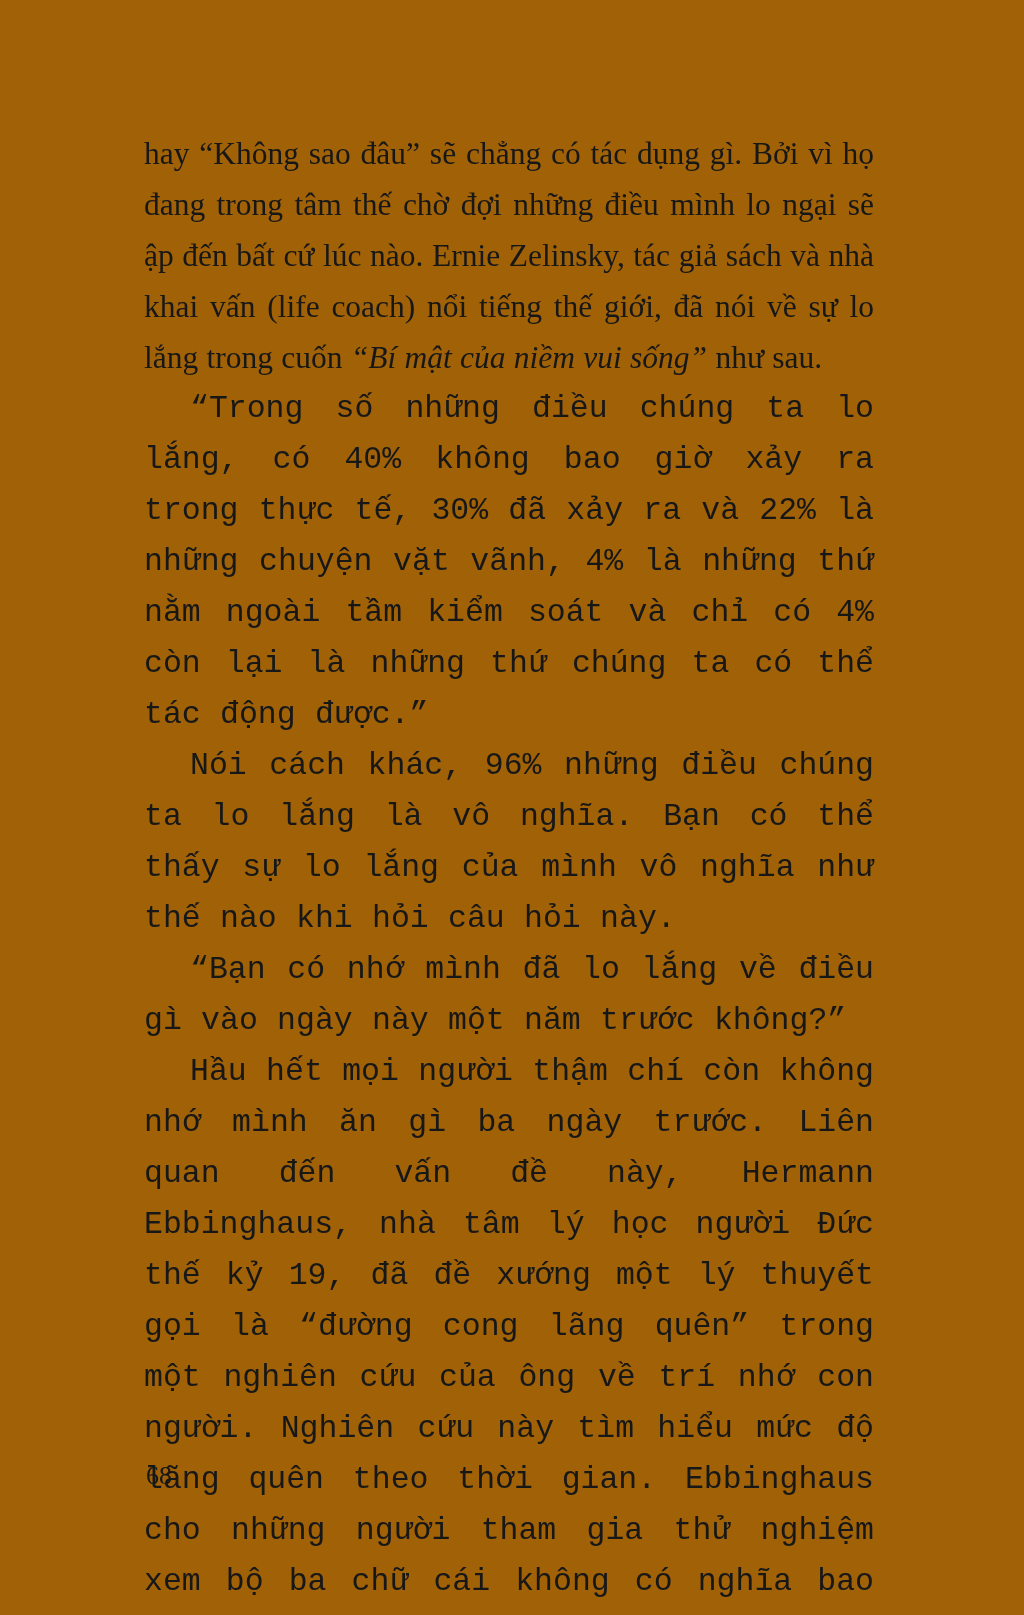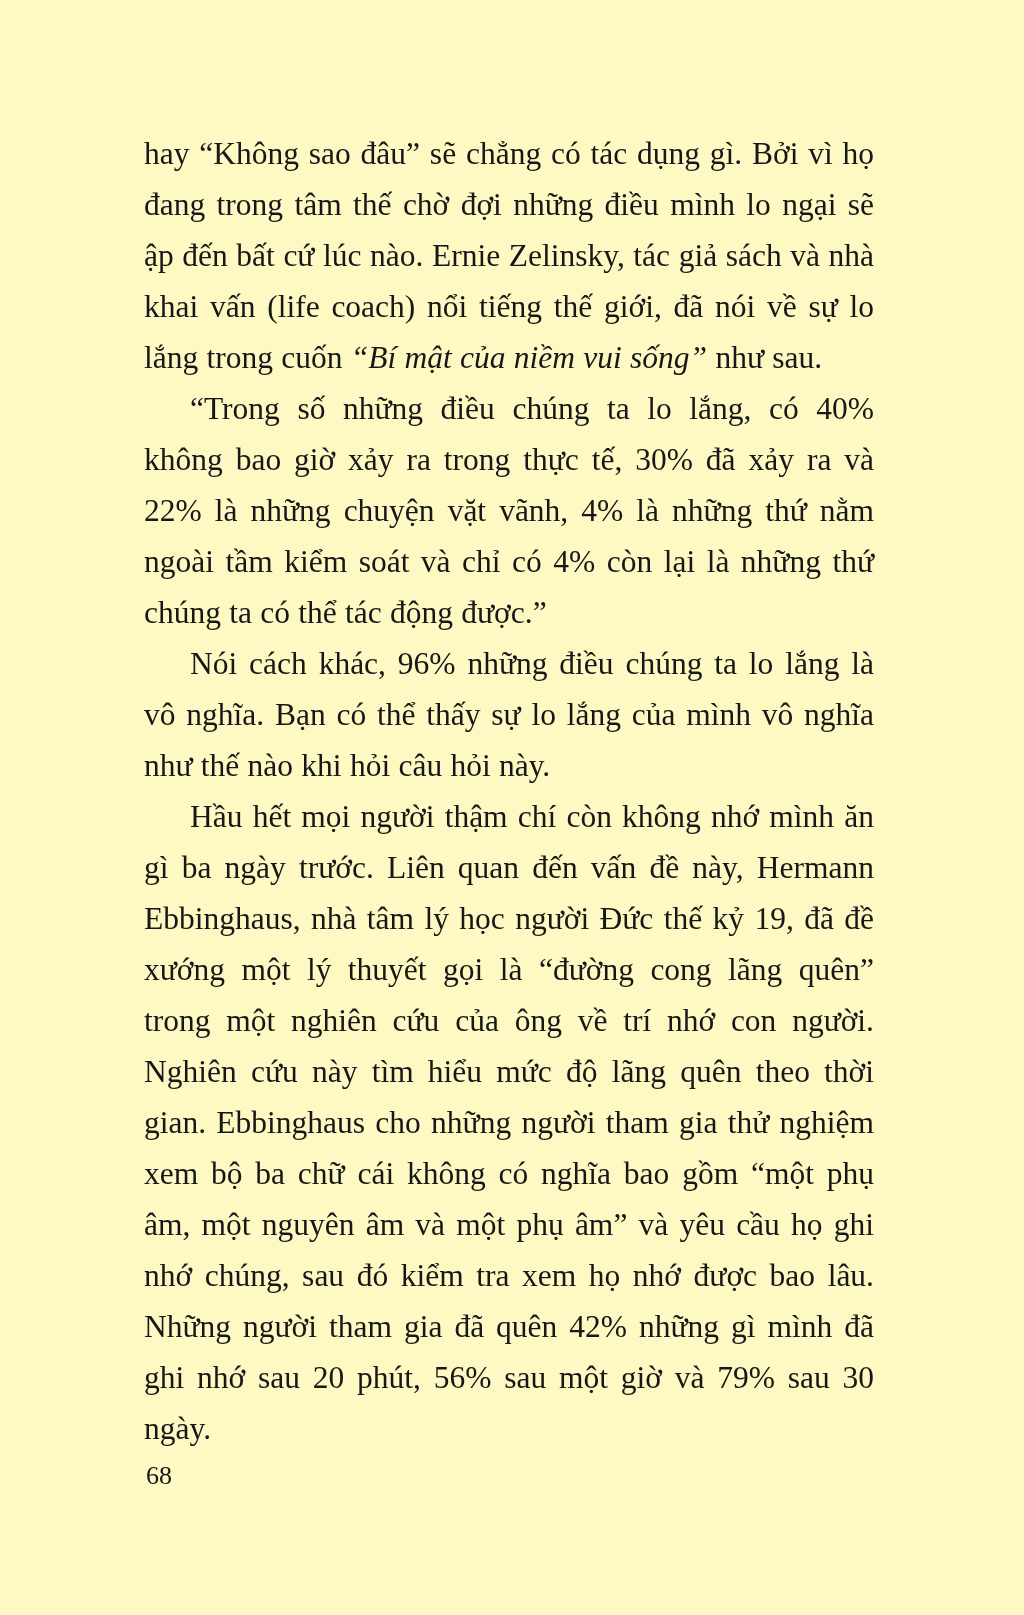--- a/index.html
+++ b/index.html
@@ -14,40 +14,41 @@
     font-family: "Liberation Serif", "DejaVu Serif", serif;
     color: #1a1a1a;
     overflow: hidden;
   }
   .page {
     position: absolute;
     top: 0;
     left: 0;
     width: 1024px;
     height: 1615px;
-    background: #fef9c3;
+    background: #a16207;
   }
   .text-column {
     position: absolute;
     left: 144px;
     top: 128px;
     width: 730px;
   }
   p.para {
     margin: 0;
     font-size: 31.5px;
     line-height: 51px;
     text-align: justify;
     text-justify: inter-word;
     letter-spacing: 0.0px;
     word-spacing: 0.4px;
     color: #171717;
   }
   p.para.indent {
     text-indent: 46px;
+    font-family: Liberation Mono, monospace;
   }
   p.para .it {
     font-style: italic;
   }
   .page-number {
     position: absolute;
     left: 146px;
     top: 1460px;
     font-size: 26px;
     line-height: 32px;
@@ -57,18 +58,19 @@
 </style>
 </head>
 <body>
 
 <div class="page">
 
   <div class="text-column">
     <p class="para" id="para-0"><span>hay “Không sao đâu” sẽ chẳng có tác dụng gì. Bởi vì họ đang trong tâm thế chờ đợi những điều mình lo ngại sẽ ập đến bất cứ lúc nào. Ernie Zelinsky, tác giả sách và nhà khai vấn (life coach) nổi tiếng thế giới, đã nói về sự lo lắng trong cuốn </span><span class="it">“Bí mật của niềm vui sống”</span><span> như sau.</span></p>
     <p class="para indent" id="para-1"><span>“Trong số những điều chúng ta lo lắng, có 40% không bao giờ xảy ra trong thực tế, 30% đã xảy ra và 22% là những chuyện vặt vãnh, 4% là những thứ nằm ngoài tầm kiểm soát và chỉ có 4% còn lại là những thứ chúng ta có thể tác động được.”</span></p>
     <p class="para indent" id="para-2"><span>Nói cách khác, 96% những điều chúng ta lo lắng là vô nghĩa. Bạn có thể thấy sự lo lắng của mình vô nghĩa như thế nào khi hỏi câu hỏi này.</span></p>
+    <p class="para indent" id="para-3"><span>“Bạn có nhớ mình đã lo lắng về điều gì vào ngày này một năm trước không?”</span></p>
     <p class="para indent" id="para-4"><span>Hầu hết mọi người thậm chí còn không nhớ mình ăn gì ba ngày trước. Liên quan đến vấn đề này, Hermann Ebbinghaus, nhà tâm lý học người Đức thế kỷ 19, đã đề xướng một lý thuyết gọi là “đường cong lãng quên” trong một nghiên cứu của ông về trí nhớ con người. Nghiên cứu này tìm hiểu mức độ lãng quên theo thời gian. Ebbinghaus cho những người tham gia thử nghiệm xem bộ ba chữ cái không có nghĩa bao gồm “một phụ âm, một nguyên âm và một phụ âm” và yêu cầu họ ghi nhớ chúng, sau đó kiểm tra xem họ nhớ được bao lâu. Những người tham gia đã quên 42% những gì mình đã ghi nhớ sau 20 phút, 56% sau một giờ và 79% sau 30 ngày.</span></p>
   </div>
 
   <div class="page-number">68</div>
 
 </div>
 
 </body></html>

